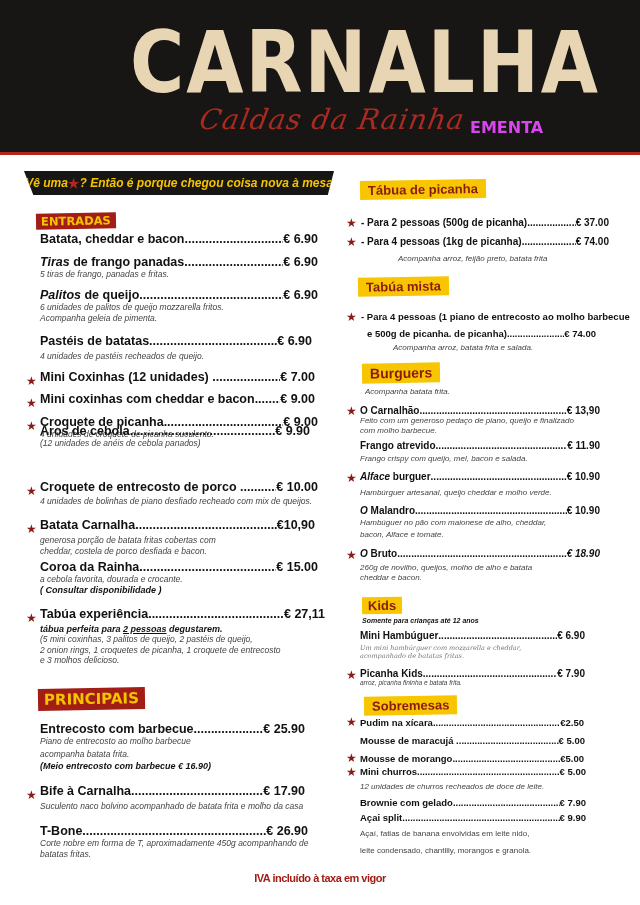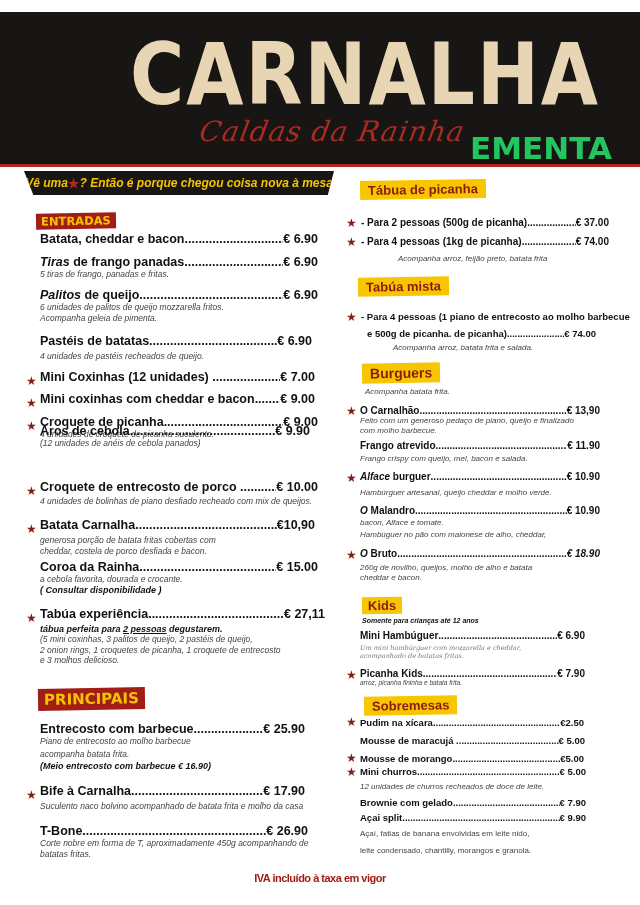--- a/index.html
+++ b/index.html
@@ -1,20 +1,20 @@
 <!DOCTYPE html>
 <html><head>
 <meta charset="utf-8">
 <style>
   * { box-sizing: border-box; margin: 0; padding: 0; }
   body { width: 640px; height: 905px; background: #fff; font-family: "Liberation Sans", sans-serif; color: #111; position: relative; overflow: hidden; }
-  .header { position: absolute; left: 0; top: 0; width: 640px; height: 155px; background: #171615; border-bottom: 3px solid #b3261e; margin-top: 12px; }
+  .header { position: absolute; left: 0; top: 0; width: 640px; height: 155px; background: #171615; border-bottom: 3px solid #b3261e; }
   .brand { position: absolute; left: 130px; top: 20px; width: 380px; text-align: center; font-family: "DejaVu Sans", sans-serif; font-weight: bold; font-size: 74px; letter-spacing: 2px; color: #e8d5b3; transform: scaleY(1.15); transform-origin: top; line-height: 1; }
   .subbrand { position: absolute; left: 200px; top: 103px; font-family: "DejaVu Serif", serif; font-style: italic; font-size: 28px; color: #a82a20; transform: skewX(-10deg); letter-spacing: 1px; }
-  .ementa { position: absolute; left: 470px; top: 118px; font-family: "DejaVu Sans", sans-serif; font-weight: bold; font-size: 31px; color: #22c55e; letter-spacing: 0; }
+  .ementa { position: absolute; left: 470px; top: 118px; font-family: "DejaVu Sans", sans-serif; font-weight: bold; font-size: 16px; color: #d946ef; letter-spacing: 0; }
   .banner { position: absolute; left: 24px; top: 171px; width: 310px; height: 24px; background: #171615; clip-path: polygon(0 0, 100% 0, 98% 100%, 3% 100%); display: flex; align-items: center; justify-content: center; }
   .banner span { color: #f5c400; font-weight: bold; font-style: italic; font-size: 12px; }
   .banner .star { color: #b3261e; font-style: normal; font-size: 13px; }
   .item { position: absolute; }
   .row { display: flex; font-weight: bold; font-size: 12.5px; white-space: nowrap; }
   .dots { flex: 1; overflow: hidden; }
   .dots::after { content: "........................................................................................................................"; }
   .desc { font-size: 8.5px; font-style: italic; color: #444; line-height: 1.25; }
   .desc-bold { font-size: 9px; font-style: italic; font-weight: bold; color: #111; }
   .star-ic { position: absolute; color: #8b1a12; font-size: 12px; line-height: 1; }
@@ -264,22 +264,22 @@
   <div class="desc" style="margin-top:6px">Hambúrguer artesanal, queijo cheddar e molho verde.</div>
 </div>
 
 <div class="item" style="left:360px;top:505px;width:240px;">
   <div class="row">
         <i>O</i>
         <span style="white-space:pre"> Malandro</span>
         <span class="dots"></span>
         <span>€ 10.90</span>
       </div>
+  <div class="desc" style="margin-top:2px">Hambúguer no pão com maionese de alho, cheddar,</div>
   <div class="desc" style="margin-top:2px"> bacon, Alface e tomate.</div>
-  <div class="desc" style="margin-top:2px">Hambúguer no pão com maionese de alho, cheddar,</div>
 </div>
 
 <span class="star-ic" style="left:346px;top:549px;">★</span>
 <div class="item" style="left:360px;top:548px;width:240px;">
   <div class="row">
         <i>O</i>
         <span style="white-space:pre"> Bruto</span>
         <span class="dots"></span>
         <i>€ 18.90</i>
       </div>

